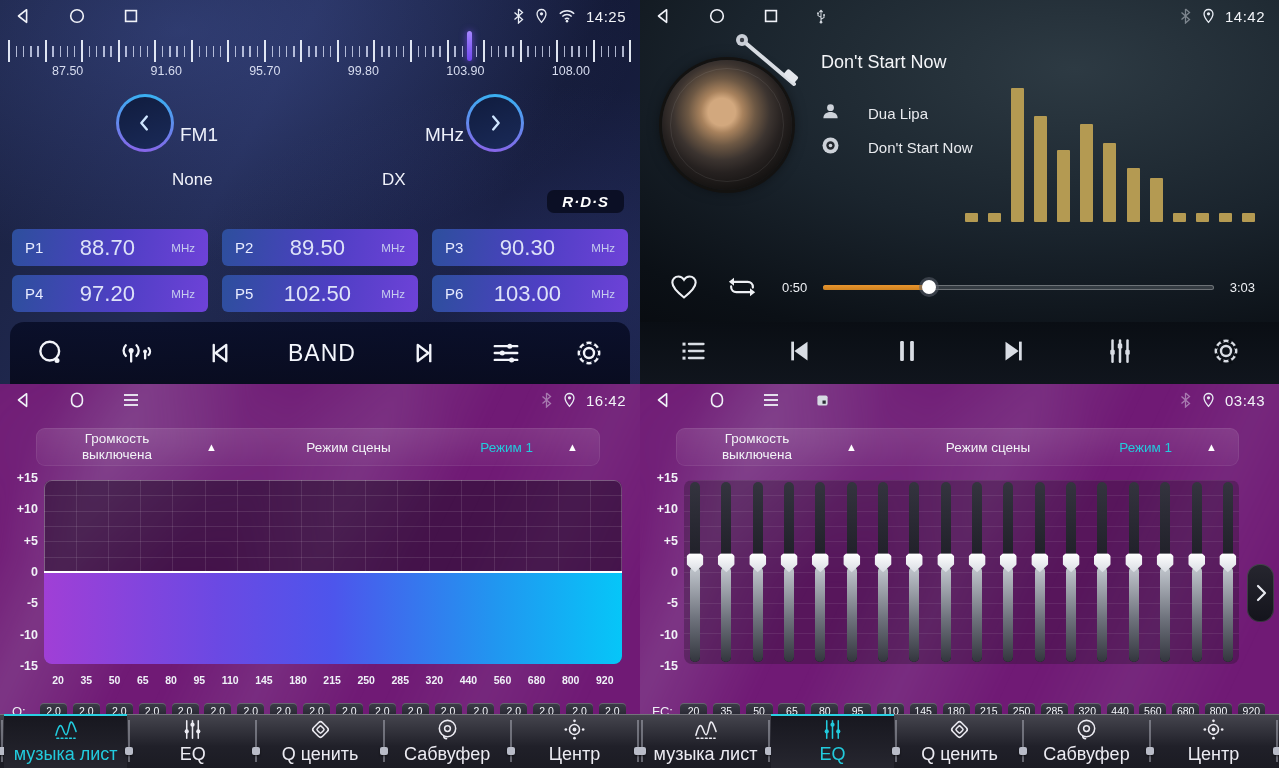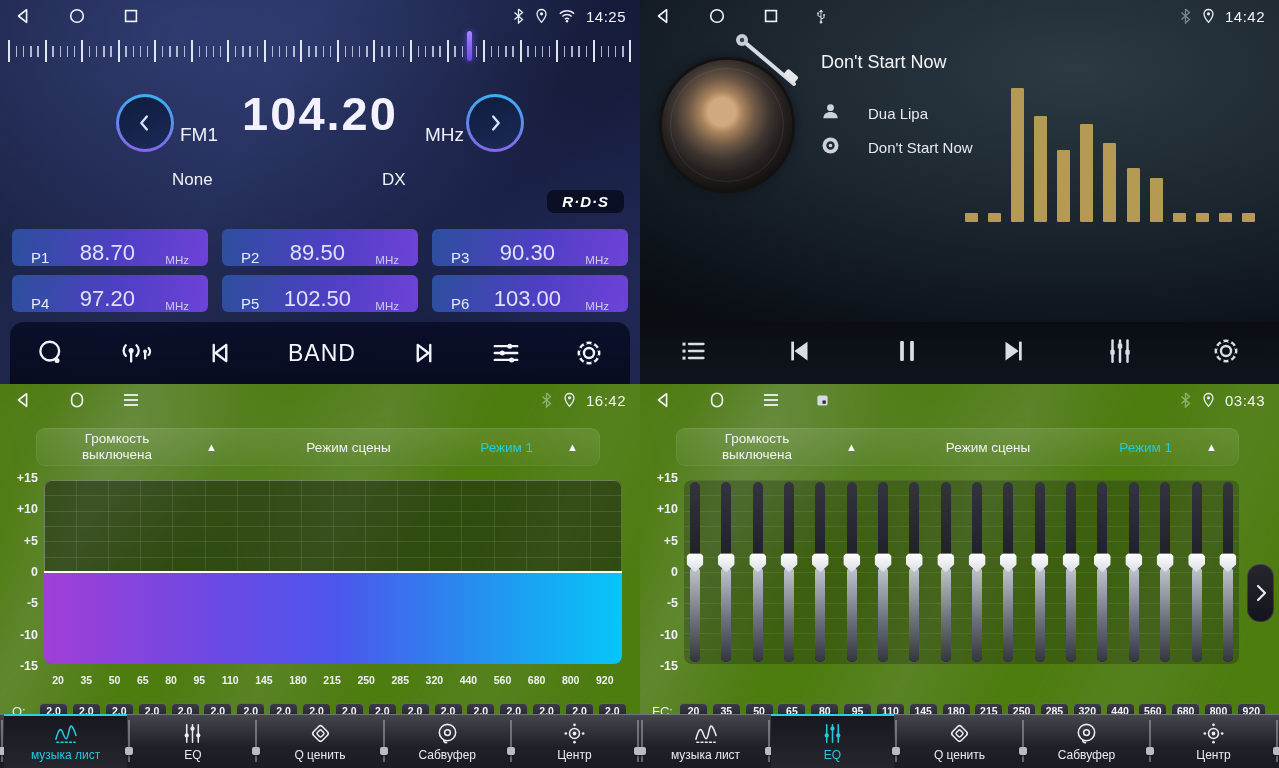--- a/index.html
+++ b/index.html
@@ -38,21 +38,21 @@
   .big-freq{left:0;right:0;top:-6px;text-align:center;font-size:47px;font-weight:bold;letter-spacing:2px;color:#f4f1ff}
   .unit-lbl{left:425px;top:32px;font-size:19px;color:#eef1fb}
   .pty-lbl{left:172px;top:78px;font-size:17px;color:#f0f2fa}
   .dx-lbl{left:382px;top:78px;font-size:17px;color:#f0f2fa}
   .rds{position:absolute;right:16px;top:190px;background:rgba(8,12,30,.85);border-radius:7px;
        padding:3px 15px;font-size:15px;font-weight:bold;font-style:italic;letter-spacing:1px}
   .presets{position:absolute;top:229px;left:12px;right:12px;display:grid;
        grid-template-columns:repeat(3,1fr);gap:9px 14px}
   .preset{height:37px;border-radius:6px;cursor:pointer;
        background:linear-gradient(100deg,#2d4f9d 0%,#4f3fc4 55%,#6e42d8 100%);
-       display:flex;align-items:flex-end;padding:0 19px}
+       display:flex;align-items:center;padding:0 13px}
   .p-id{font-size:15px;color:#e8ecff}
   .p-freq{font-size:22px;color:#dde2f8;flex:1;text-align:center}
   .p-unit{font-size:11.5px;color:#c6cdee}
   .toolbar{position:absolute;left:10px;right:10px;bottom:0;height:62px;border-radius:14px 14px 0 0;
        background:linear-gradient(180deg,rgba(9,14,40,.92),rgba(8,11,30,.95));
        display:flex;align-items:center;justify-content:space-around}
   .toolbar .tbtn{cursor:pointer;display:flex;align-items:center;justify-content:center}
   .band-text{font-size:23px;letter-spacing:1px;color:#f4f6fc}
   .ticon{stroke:#f2f4fa;fill:none;stroke-width:1.9;stroke-linecap:round;stroke-linejoin:round}
 
@@ -76,21 +76,21 @@
        box-shadow:inset 0 0 0 1px rgba(255,255,255,.28);cursor:pointer}
   .pfill{position:absolute;left:0;top:0;bottom:0;background:linear-gradient(180deg,#f2a33c,#d97f1e);border-radius:3px}
   .pthumb{position:absolute;top:50%;width:14px;height:14px;border-radius:50%;transform:translate(-50%,-50%);
        background:#fff;box-shadow:0 0 0 3px rgba(90,95,105,.55)}
   .toolbar2{position:absolute;left:0;right:0;bottom:0;height:62px;
        background:linear-gradient(180deg,#0a0e14,#10151d);display:flex;align-items:center;justify-content:space-around}
   .sicon{stroke:#d9dde4;fill:none;stroke-width:2;stroke-linecap:round}
   .sfill{fill:#d9dde4;stroke:none}
 
   
-  .q3,.q4{background:#4d7c0f}
+  .q3,.q4{background:#701a75}
   .smoke{position:absolute;inset:-20px;pointer-events:none;filter:blur(7px);
      background:
       linear-gradient(115deg,transparent 10%,rgba(195,198,218,.16) 20%,transparent 33%),
       linear-gradient(115deg,transparent 38%,rgba(195,198,218,.11) 49%,transparent 61%),
       linear-gradient(115deg,transparent 64%,rgba(195,198,218,.08) 75%,transparent 87%),
       radial-gradient(60% 45% at 30% 20%,rgba(160,165,190,.12),transparent 70%)}
   .mode-panel{position:absolute;left:36px;right:40px;top:44px;height:38px;border-radius:9px;
      background:linear-gradient(180deg,rgba(255,255,255,.11),rgba(255,255,255,.035));
      box-shadow:inset 0 0 0 1px rgba(255,255,255,.07);
      display:flex;align-items:center;padding:0 22px;font-size:13.5px;color:#f2f3f7;z-index:4}
@@ -111,26 +111,26 @@
        repeating-linear-gradient(to bottom,rgba(255,255,255,.10) 0 1px,transparent 1px calc(100%/12))}
   .zeroline{position:absolute;left:0;right:0;top:calc(50% - 1px);height:2px;background:#fff;z-index:2}
   .eqfill{position:absolute;left:0;right:0;top:50%;bottom:0;
      background:linear-gradient(90deg,#a03fd6 0%,#6b49e3 30%,#4d55ec 50%,#2196f0 78%,#06c6f8 100%)}
   .freq-labels{position:absolute;left:34px;right:4px;bottom:8px;display:flex;justify-content:space-around;
      font-size:10.5px;font-weight:bold;color:#f0f2f8}
   .chip-row{position:absolute;left:12px;right:14px;top:316px;height:22px;display:flex;align-items:center;z-index:4}
   .chip-prefix{width:28px;font-size:13px;color:#eef0f6}
   .chips{flex:1;display:flex;justify-content:space-between}
   .chip{width:27px;height:17px;border-radius:4px;display:flex;align-items:center;justify-content:center;
-     font-size:10.5px;font-weight:bold;color:#f4f5fa;cursor:pointer;
+     font-size:10.5px;font-weight:normal;color:#f4f5fa;cursor:pointer;
      background:linear-gradient(180deg,#3d3d49,#20202a);box-shadow:inset 0 1px 0 rgba(255,255,255,.22)}
   .tabbar{position:absolute;left:0;right:0;bottom:0;height:54px;display:flex;z-index:6;
      background:linear-gradient(180deg,#46464f,#202029 60%,#1b1b23);box-shadow:inset 0 1px 0 rgba(255,255,255,.25)}
   .tab{flex:1;display:flex;flex-direction:column;align-items:center;justify-content:center;gap:2px;
-     font-size:12px;color:#ecebf2;cursor:pointer;position:relative}
+     font-size:18px;color:#ecebf2;cursor:pointer;position:relative}
   .tab svg{width:25px;height:25px}
   .tab .tico{stroke:#ecebf2;fill:none;stroke-width:1.6;stroke-linecap:round;stroke-linejoin:round}
   .tab.active{background:linear-gradient(180deg,#17171f,#26262f);box-shadow:inset 0 2px 0 #2ad0e2;color:#22cbdd}
   .tab.active .tico{stroke:#22cbdd}
   .tdiv{width:4px;align-self:stretch;position:relative}
   .tdiv::before{content:"";position:absolute;left:1px;top:6px;bottom:6px;width:2px;background:rgba(190,192,205,.45)}
   .tdiv::after{content:"";position:absolute;left:-2px;top:62%;width:8px;height:8px;border-radius:2px;
      background:#b9bcc8;box-shadow:0 1px 2px rgba(0,0,0,.6)}
   .slider{position:relative;width:12px;height:100%;cursor:pointer}
   .strack{position:absolute;left:1px;right:1px;top:2px;bottom:2px;border-radius:6px;
@@ -274,29 +274,36 @@
           <span class="tick"></span>
           <span class="tick major"></span>
           <span class="tick"></span>
           <span class="tick"></span>
           <span class="tick"></span>
           <span class="tick"></span>
           <span class="tick major"></span>
         </div>
       <div class="pointer" style="left: 73.5%;"></div>
     </div>
+    <div class="scale-labels">
+        <span>87.50</span>
+        <span>91.60</span>
+        <span>95.70</span>
+        <span>99.80</span>
+        <span>103.90</span>
+        <span>108.00</span>
+      </div>
 
     <div class="tuner">
       <div class="cbtn btn-prev">
         <svg width="22" height="22" viewBox="0 0 24 24">
             <polyline points="14,5 8,12 14,19" fill="none" stroke="#cfe6ff" stroke-width="2.6" stroke-linecap="round" stroke-linejoin="round"></polyline>
           </svg>
       </div>
       <span class="band-lbl">FM1</span>
-      <div class="big-freq">104.20</div>
       <span class="unit-lbl">MHz</span>
       <span class="pty-lbl">None</span>
       <span class="dx-lbl">DX</span>
       <div class="cbtn btn-next">
         <svg width="22" height="22" viewBox="0 0 24 24">
             <polyline points="10,5 16,12 10,19" fill="none" stroke="#cfe6ff" stroke-width="2.6" stroke-linecap="round" stroke-linejoin="round"></polyline>
           </svg>
       </div>
     </div>
 
@@ -474,20 +481,40 @@
         <span class="vbar" style="height: 73%; background: rgb(180, 154, 82);"></span>
         <span class="vbar" style="height: 59%; background: rgb(180, 154, 82);"></span>
         <span class="vbar" style="height: 40%; background: rgb(180, 154, 82);"></span>
         <span class="vbar" style="height: 33%; background: rgb(180, 154, 82);"></span>
         <span class="vbar" style="height: 7%; background: rgb(180, 154, 82);"></span>
         <span class="vbar" style="height: 7%; background: rgb(180, 154, 82);"></span>
         <span class="vbar" style="height: 7%; background: rgb(180, 154, 82);"></span>
         <span class="vbar" style="height: 7%; background: rgb(180, 154, 82);"></span>
       </div>
 
+    <div class="prog-row">
+      <span class="hbtn" style="margin-right:28px">
+        <svg width="28" height="26" viewBox="0 0 24 22">
+            <path d="M12 20 C5 14.5 2 11 2 7.2 C2 4.3 4.3 2 7.2 2 C9.2 2 11 3.1 12 4.8 C13 3.1 14.8 2 16.8 2 C19.7 2 22 4.3 22 7.2 C22 11 19 14.5 12 20 Z" fill="none" stroke="#eef0f4" stroke-width="1.8"></path>
+          </svg>
+      </span>
+      <span class="hbtn" style="margin-right:24px">
+        <svg width="32" height="26" viewBox="0 0 28 22">
+            <path d="M7 6.5 H19 a4.5 4.5 0 0 1 4.5 4.5 v0.5 M21 15.5 H9 a4.5 4.5 0 0 1 -4.5 -4.5 v-0.5" fill="none" stroke="#eef0f4" stroke-width="1.9" stroke-linecap="round"></path>
+            <polygon points="7,3 7,10 2.5,6.5" fill="#eef0f4"></polygon>
+            <polygon points="21,12 21,19 25.5,15.5" fill="#eef0f4"></polygon>
+          </svg>
+      </span>
+      <span class="elapsed">0:50</span>
+      <div class="ptrack">
+        <div class="pfill" style="width: 27%; background: linear-gradient(rgb(232, 149, 46), rgb(208, 130, 31));"></div>
+        <div class="pthumb" style="left: 27%;"></div>
+      </div>
+      <span class="duration">3:03</span>
+    </div>
 
     <div class="toolbar2">
       <span class="tbtn">
         <svg width="30" height="28" viewBox="0 0 24 24">
             <g class="sicon" stroke-width="2.2">
               <line x1="8.5" y1="6" x2="21" y2="6"></line>
               <line x1="8.5" y1="12" x2="21" y2="12"></line>
               <line x1="8.5" y1="18" x2="21" y2="18"></line>
             </g>
             <g class="sfill">

